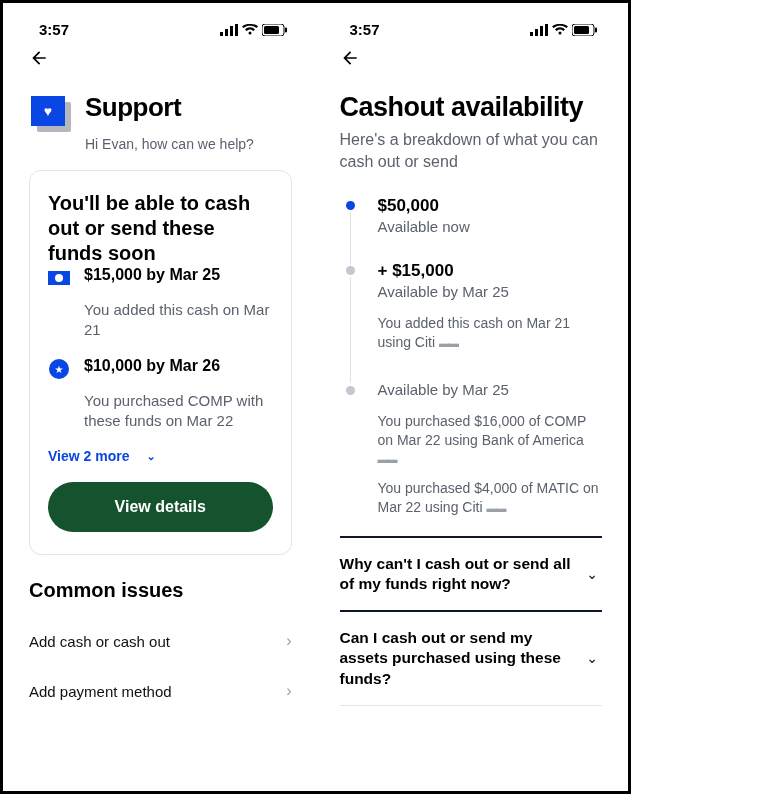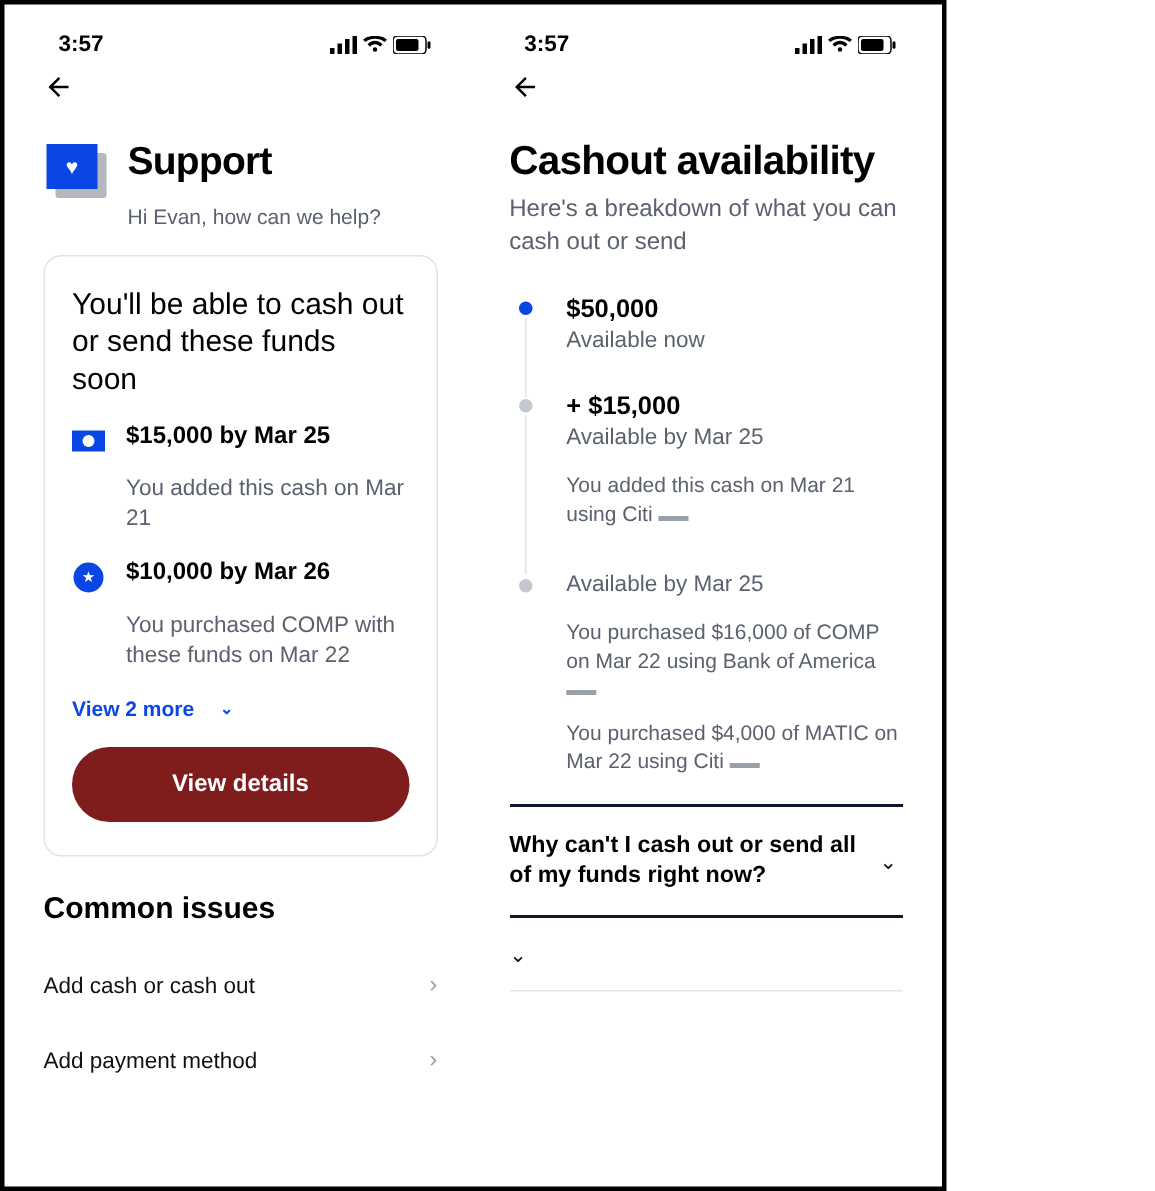--- a/index.html
+++ b/index.html
@@ -12,32 +12,32 @@
   .back-btn { font-size: 22px; padding: 6px 0 8px 0; cursor: pointer; }
   .back-btn svg { width: 20px; height: 20px; }
   .support-header { display: flex; gap: 14px; align-items: flex-start; margin: 10px 0 18px 2px; }
   .support-icon { width: 40px; height: 40px; position: relative; margin-top: 4px; }
   .bubble-back { position: absolute; top: 6px; left: 6px; width: 34px; height: 30px; background: #b5b7be; border-radius: 2px; }
   .bubble-front { position: absolute; top: 0; left: 0; width: 34px; height: 30px; background: #0a46e4; display: flex; align-items: center; justify-content: center; }
   .heart { color: #fff; font-size: 14px; }
   .title { font-size: 26px; font-weight: 700; letter-spacing: -0.5px; }
   .subtitle { color: #5b616e; font-size: 14px; margin-top: 13px; }
   .card { border: 1px solid #e0e2e6; border-radius: 12px; padding: 20px 18px 22px 18px; margin-bottom: 24px; }
-  .card-title { font-size: 20px; font-weight: 400; line-height: 1.25; margin-bottom: 16px; }
+  .card-title { font-size: 20px; font-weight: 700; line-height: 1.25; }
   .fund-row { display: flex; gap: 14px; margin-bottom: 18px; }
   .fund-icon { width: 22px; height: 22px; flex-shrink: 0; display: flex; align-items: center; justify-content: center; margin-top: 1px; }
   .cash-icon { width: 22px; height: 14px; background: #0a46e4; display: flex; align-items: center; justify-content: center; }
   .cash-icon::after { content: ''; width: 8px; height: 8px; background: #fff; border-radius: 50%; }
   .star-icon { width: 20px; height: 20px; background: #0a46e4; border-radius: 50%; display: flex; align-items: center; justify-content: center; color: #fff; font-size: 10px; }
   .fund-text { flex: 1; }
   .fund-amount { font-weight: 700; font-size: 16px; }
   .fund-desc { color: #5b616e; font-size: 15px; margin-top: 16px; line-height: 1.3; }
   .view-more { color: #0a46e4; font-weight: 600; font-size: 14px; cursor: pointer; margin-bottom: 18px; display: flex; align-items: center; gap: 17px; }
   .chev-down { font-size: 11px; }
-  .primary-btn { background: #7f1d1d; color: #fff; border: none; border-radius: 28px; width: 100%; padding: 16px; font-size: 16px; font-weight: 600; cursor: pointer; }
+  .primary-btn { background: #14532d; color: #fff; border: none; border-radius: 28px; width: 100%; padding: 16px; font-size: 16px; font-weight: 600; cursor: pointer; }
   .section-title { font-size: 20px; font-weight: 700; margin-bottom: 14px; }
   .issue-row { display: flex; justify-content: space-between; align-items: center; padding: 16px 0; font-size: 15px; cursor: pointer; color: #111; }
   .chev-right { color: #98a0ab; font-size: 16px; }
   
   .h1 { font-size: 27px; font-weight: 700; letter-spacing: -0.5px; margin-top: 10px; }
   .h1-sub { color: #5b616e; font-size: 16px; margin-top: 6px; line-height: 1.35; margin-bottom: 24px; }
   .timeline { position: relative; padding-left: 6px; }
   .tl-item { position: relative; padding-left: 32px; padding-bottom: 26px; }
   .tl-dot { position: absolute; left: 0; top: 5px; width: 9px; height: 9px; border-radius: 50%; background: #c3c7cf; }
   .tl-dot.blue { background: #0a46e4; }
@@ -192,20 +192,21 @@
         </div>
       </div>
 
       <div class="faq-section">
         <div class="faq-inner">
           <div class="faq">
             <div class="faq-q">Why can't I cash out or send all of my funds right now?</div>
             <span class="faq-chev">⌄</span>
           </div>
           <div class="faq">
+            <div class="faq-q">Can I cash out or send my assets purchased using these funds?</div>
             <span class="faq-chev">⌄</span>
           </div>
         </div>
       </div>
 
     </div>
   </div>
 
 </div>
 

